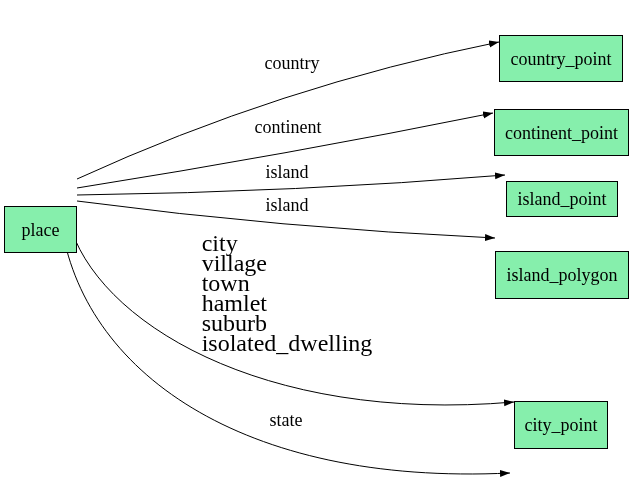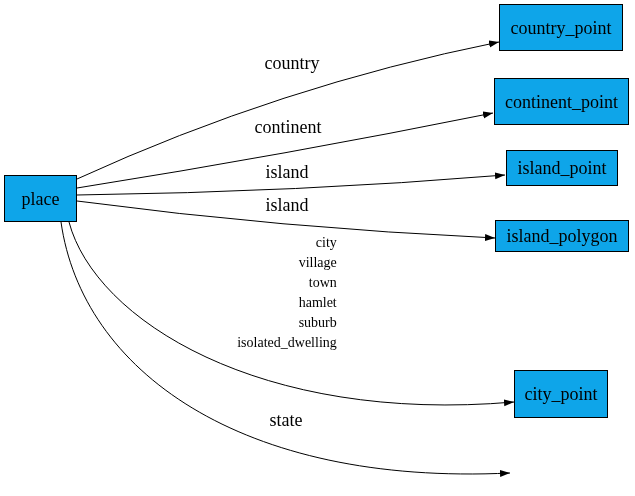--- a/index.html
+++ b/index.html
@@ -25,41 +25,42 @@
   }
   .edges-layer path.edge {
     fill: none;
     stroke: #000000;
     stroke-width: 1;
   }
   .node {
     position: absolute;
     box-sizing: border-box;
     border: 1px solid #000000;
-    background: #0ea5e9;
+    background: #86efac;
     display: flex;
     align-items: center;
     justify-content: center;
     font-size: 18px;
     line-height: 1;
     white-space: nowrap;
+    margin-top: 31px;
   }
   .edge-label {
     position: absolute;
     transform: translate(-50%, -50%);
     font-size: 18px;
     line-height: 20px;
     white-space: nowrap;
   }
   .edge-label-block {
     position: absolute;
     transform: translateX(-50%);
-    font-size: 14px;
+    font-size: 24px;
     line-height: 20px;
-    text-align: right;
+    text-align: left;
     white-space: nowrap;
   }
 </style>
 </head>
 <body>
 
 <div class="canvas">
 
   <svg class="edges-layer" width="635" height="496" viewBox="0 0 635 496" xmlns="http://www.w3.org/2000/svg">
     <defs>
@@ -84,21 +85,21 @@
   </div>
 
   <div class="node" style="left:494px; top:78px; width:135px; height:47px;">
     <span>continent_point</span>
   </div>
 
   <div class="node" style="left:506px; top:150px; width:112px; height:36px;">
     <span>island_point</span>
   </div>
 
-  <div class="node" style="left:495px; top:220px; width:134px; height:32px;">
+  <div class="node" style="left:495px; top:220px; width:134px; height:48px;">
     <span>island_polygon</span>
   </div>
 
   <div class="node" style="left:514px; top:370px; width:94px; height:48px;">
     <span>city_point</span>
   </div>
 
 
   <div class="edge-label" style="left:292px; top:63px;">country</div>
 

